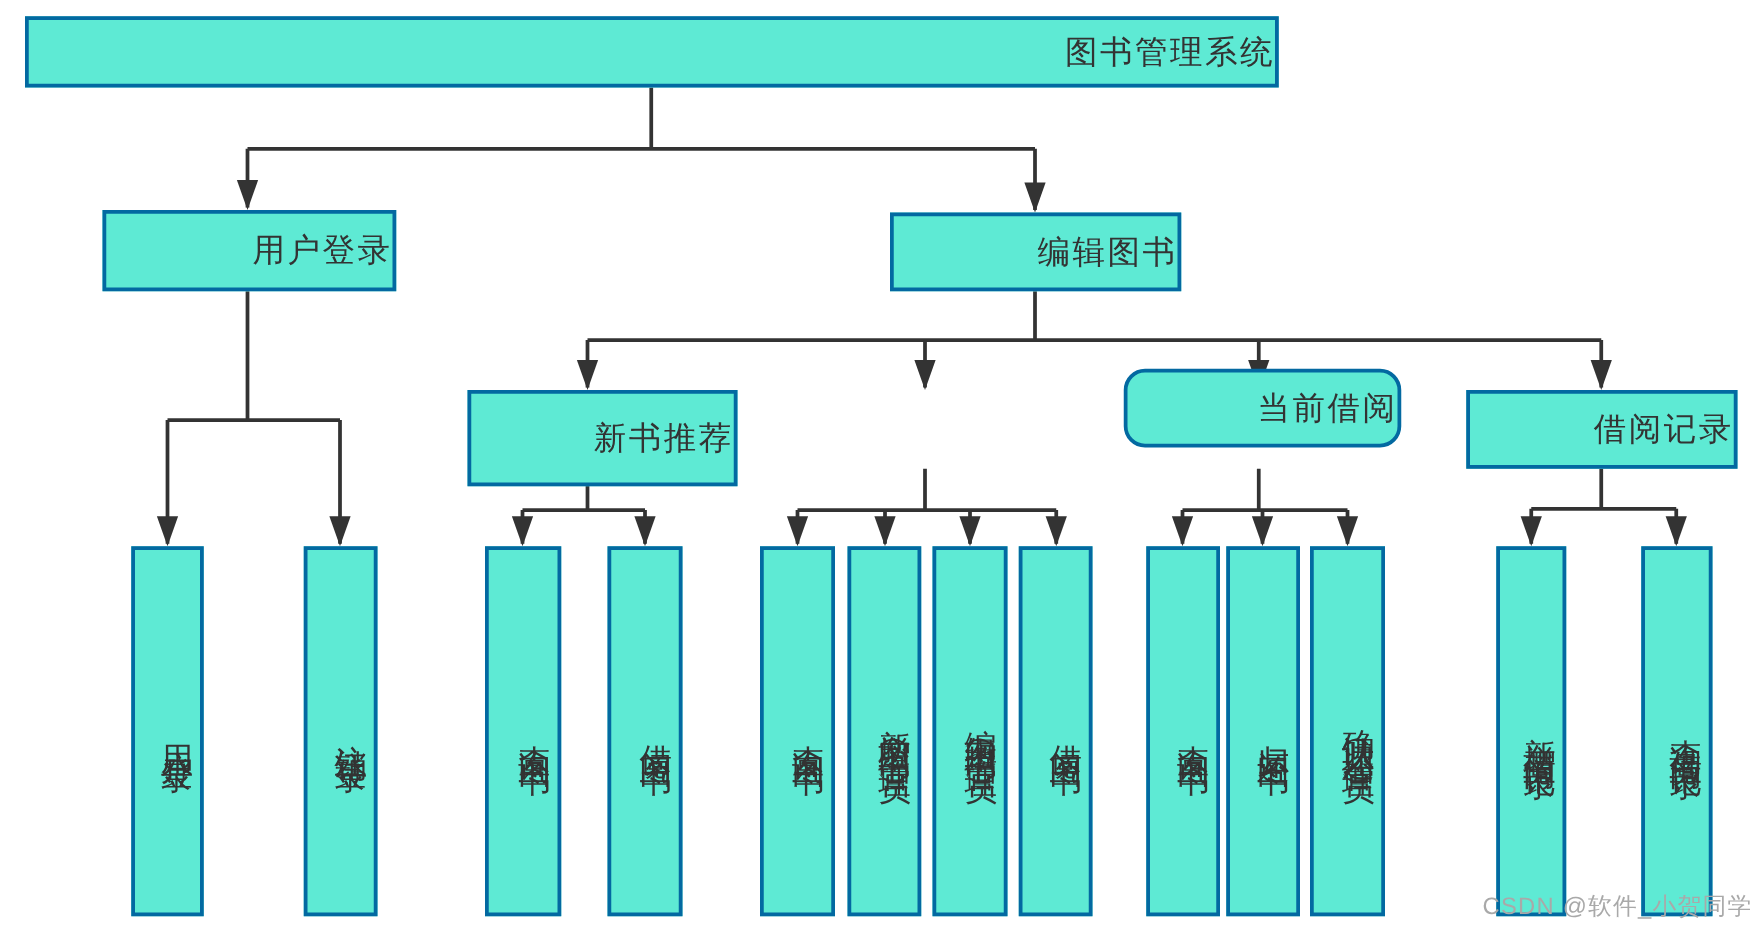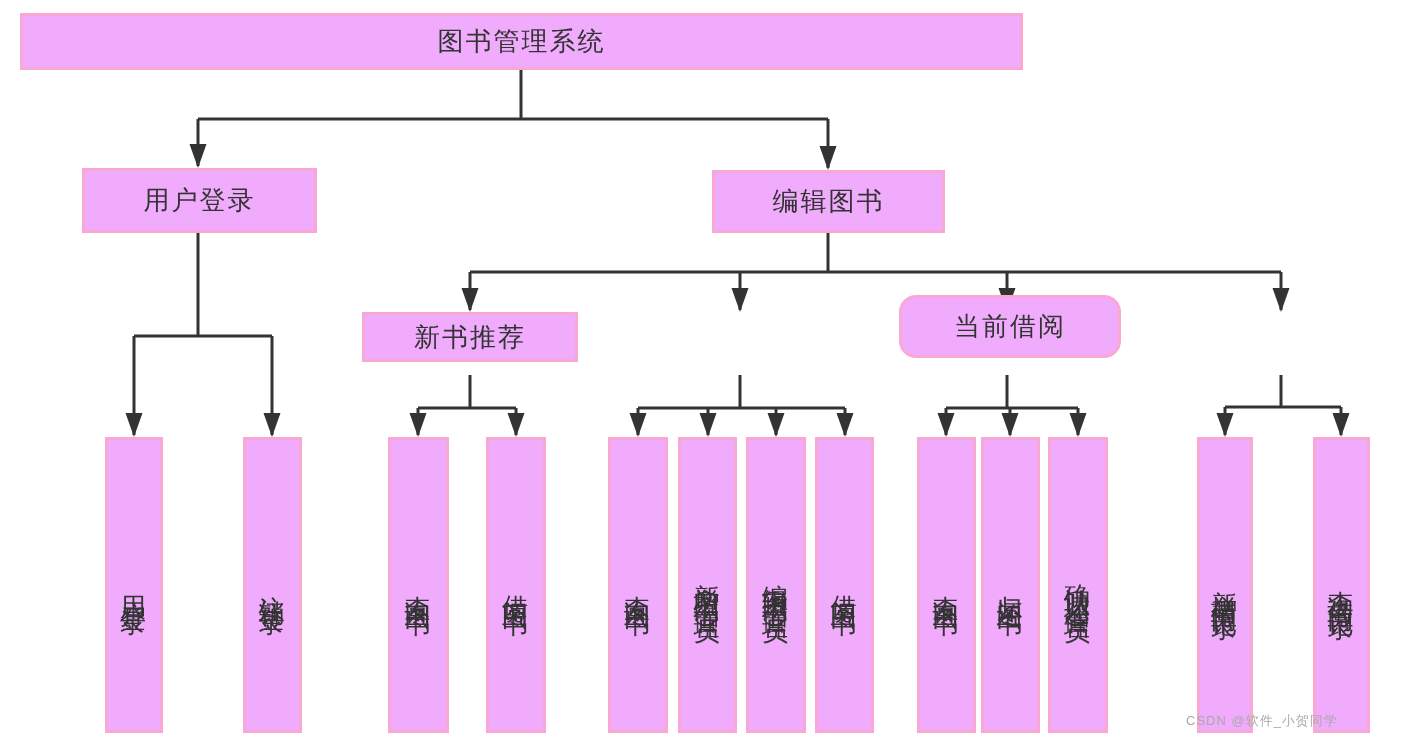--- a/index.html
+++ b/index.html
@@ -7,43 +7,43 @@
     position:relative;
     width:1405px; height:747px;
     background:#ffffff;
     font-family:"Liberation Sans", sans-serif;
     overflow:hidden;
   }
   #connectors { position:absolute; left:0; top:0; }
   .box {
     position:absolute;
     box-sizing:border-box;
-    border:3px solid #f9a8d4;
-    background:#f0abfc;
-    display:flex; align-items:center; justify-content:center;
+    border:3px solid #0369a1;
+    background:#5eead4;
+    display:flex; align-items:center; justify-content:flex-end;
     color:#333333;
   }
   .hlabel {
     font-size:26px;
     letter-spacing:2px;
     color:#333333;
     white-space:nowrap;
   }
   .vlabel {
     writing-mode:vertical-rl;
     text-orientation:mixed;
     font-size:26px;
     letter-spacing:5px;
     color:#333333;
     white-space:nowrap;
   }
   #watermark {
     position:absolute;
     left:1186px; top:712px;
-    font-size:13px;
+    font-size:19px;
     letter-spacing:1px;
     color:#a9a9a9;
     z-index:10;
     white-space:nowrap;
   }
 </style>
 </head>
 <body>
 
 <div id="stage">
@@ -118,25 +118,28 @@
     <span class="hlabel">图书管理系统</span>
   </div>
 
   <div class="box" style="left:82px; top:168px; width:235px; height:65px;">
     <span class="hlabel">用户登录</span>
   </div>
   <div class="box" style="left:712px; top:170px; width:233px; height:63px;">
     <span class="hlabel">编辑图书</span>
   </div>
 
-  <div class="box" style="left:362px; top:312px; width:216px; height:50px;">
+  <div class="box" style="left:374px; top:312px; width:216px; height:77px;">
     <span class="hlabel">新书推荐</span>
   </div>
   <div class="box" style="left:899px; top:295px; width:222px; height:63px;border-radius:17px;">
     <span class="hlabel">当前借阅</span>
+  </div>
+  <div class="box" style="left:1173px; top:312px; width:217px; height:63px;">
+    <span class="hlabel">借阅记录</span>
   </div>
 
   <div class="box" style="left:105px; top:437px; width:58px; height:296px;">
     <span class="vlabel">用户登录</span>
   </div>
   <div class="box" style="left:243px; top:437px; width:59px; height:296px;">
     <span class="vlabel">注销登录</span>
   </div>
 
   <div class="box" style="left:388px; top:437px; width:61px; height:296px;">

